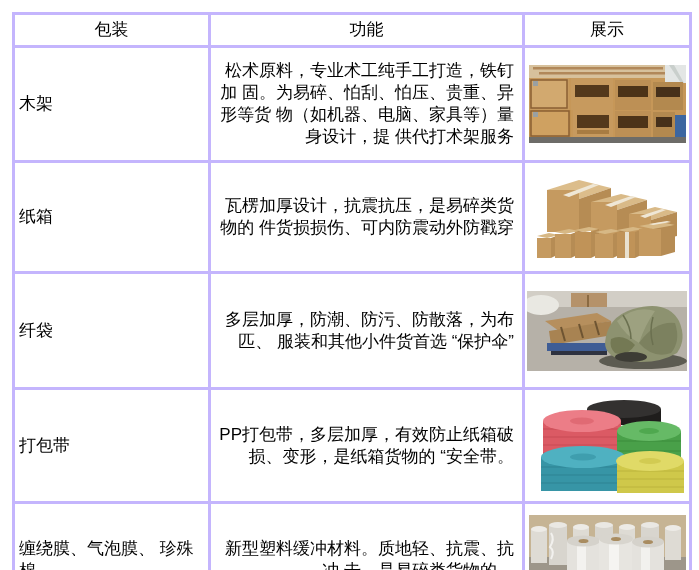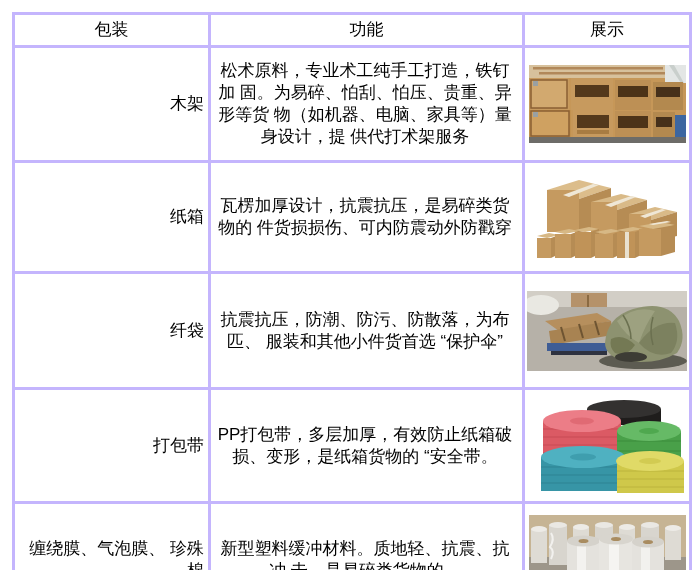--- a/index.html
+++ b/index.html
@@ -17,22 +17,22 @@
     border:3px solid #c4b5fd;
     padding:0;
     vertical-align:middle;
     font-size:17px;
     line-height:22px;
   }
   .pack-table th{font-weight:normal;height:30px;text-align:center;}
   col.c1{width:196px;}
   col.c2{width:314px;}
   col.c3{width:167px;}
-  td.pkg{text-align:right;padding:2px 4px;}
-  td.func{text-align:center;padding:4px 8px 4px 5px;margin-left:12px;}
+  td.pkg{text-align:left;padding:2px 4px;}
+  td.func{text-align:right;padding:4px 8px 4px 5px;margin-left:12px;}
   td.img{text-align:center;}
   td.img svg{display:block;margin:0 auto;}
   tr.r1 td{height:104px;}
   tr.r2 td{height:100px;}
   tr.r3 td{height:105px;}
   tr.r4 td{height:103px;}
   tr.r5 td{height:103px;}
 </style>
 </head>
 <body>
@@ -138,21 +138,21 @@
             <rect x="110" y="57" width="22" height="27" fill="#c59a60"></rect>
             <polygon points="132,57 146,53 146,80 132,84" fill="#b68c54"></polygon>
             <polygon points="120,52 138,49 142,50 124,53" fill="#efe7d6"></polygon>
           </g>
         </svg>
       </td>
     </tr>
 
     <tr class="r3">
       <td class="pkg">纤袋</td>
-      <td class="func">抗震抗压，防潮、防污、防散落，为布匹、 服装和其他小件货首选 “保护伞”</td>
+      <td class="func">多层加厚，防潮、防污、防散落，为布匹、 服装和其他小件货首选 “保护伞”</td>
       <td class="img">
         <svg width="160" height="80" viewBox="0 0 160 80">
           <rect width="160" height="80" fill="#b6b1a8"></rect>
           <rect x="0" y="0" width="160" height="16" fill="#d2cec6"></rect>
           <ellipse cx="14" cy="14" rx="18" ry="10" fill="#e9e8e2"></ellipse>
           <rect x="44" y="2" width="36" height="14" fill="#b5926a"></rect>
           <rect x="60" y="4" width="2" height="12" fill="#8a6a42"></rect>
 
           <polygon points="18,30 70,22 84,30 32,40" fill="#b68f5d"></polygon>
           <polygon points="22,40 84,30 86,44 24,54" fill="#a88352"></polygon>

